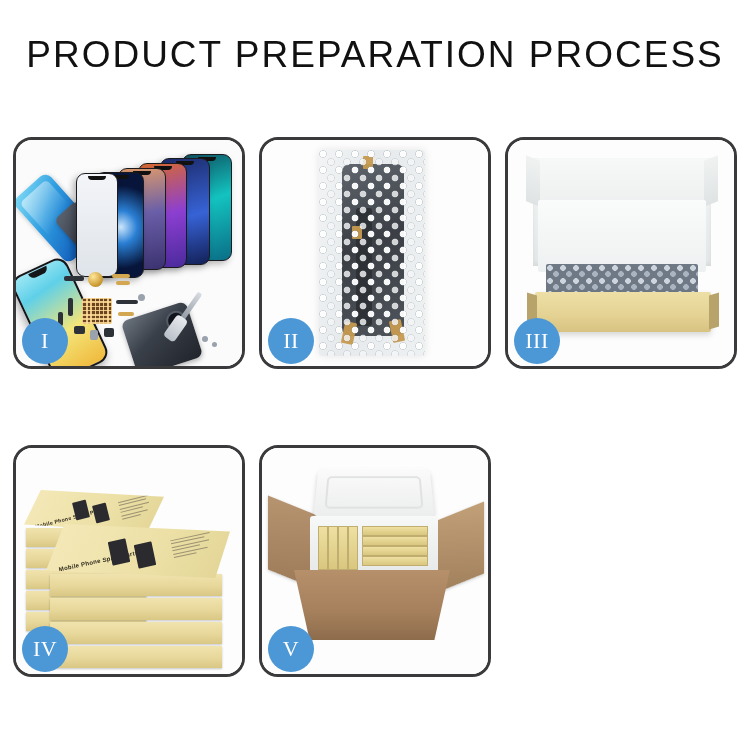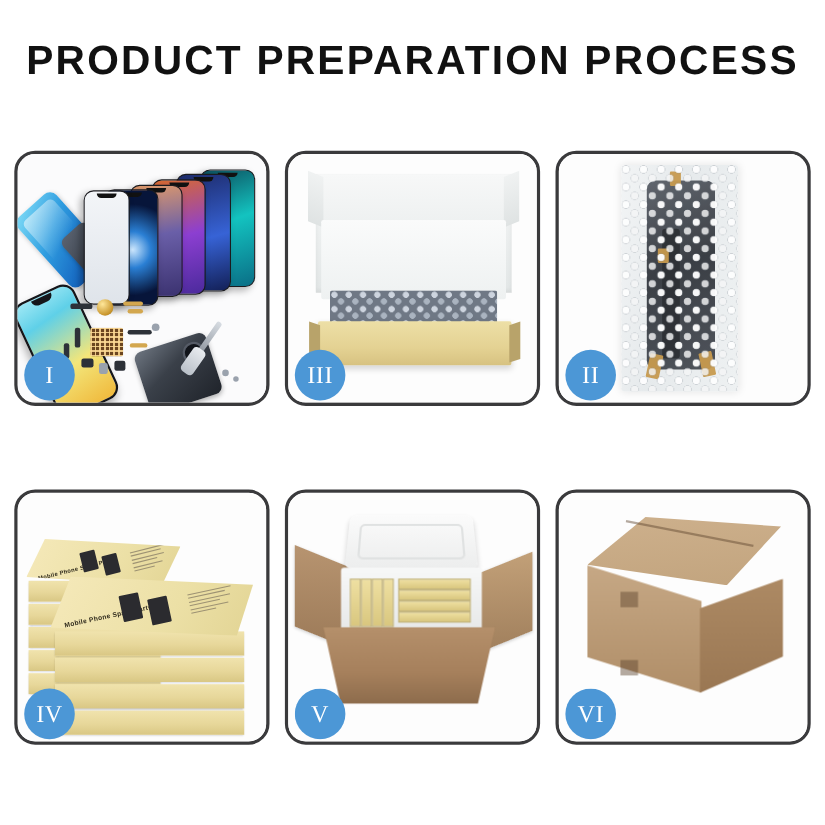--- a/index.html
+++ b/index.html
@@ -15,21 +15,21 @@
     position: relative;
   }
 
   
   .header {
     text-align: center;
     padding-top: 36px;
   }
   .title {
     font-size: 37px;
-    font-weight: bold;
+    font-weight: normal;
     letter-spacing: 2.0px;
     color: #111111;
     line-height: 1.05;
     white-space: nowrap;
   }
   .subtitle {
     font-size: 15.5px;
     color: #222222;
     letter-spacing: 0.25px;
     margin-top: 11px;
@@ -386,42 +386,42 @@
       <div class="backplate"></div>
       <div class="screwdriver"></div>
       <div class="part lite" style="left:186px;top:196px;width:6px;height:6px;border-radius:50%;"></div>
       <div class="part lite" style="left:196px;top:202px;width:5px;height:5px;border-radius:50%;"></div>
     </div>
     <div class="badge">I</div>
   </div>
 
   <div class="panel">
     <div class="stage">
-      <div class="p3-bg"></div>
-      <div class="lidflap"></div>
-      <div class="foampad"></div>
-      <div class="bubblefill"></div>
-      <div class="boxtray"></div>
-    </div>
-    <div class="badge">III</div>
-  </div>
-
-  <div class="panel">
-    <div class="stage">
       <div class="p2-bg"></div>
       <div class="bubblebag">
         <div class="inner-dark"></div>
         <div class="tape" style="left:44px;top:6px;"></div>
         <div class="tape" style="left:33px;top:76px;"></div>
         <div class="tape" style="left:24px;top:172px;width:12px;height:22px;transform:rotate(12deg);"></div>
         <div class="tape" style="left:72px;top:170px;width:12px;height:22px;transform:rotate(-12deg);"></div>
         <div class="bubbles"></div>
       </div>
     </div>
     <div class="badge">II</div>
+  </div>
+
+  <div class="panel">
+    <div class="stage">
+      <div class="p3-bg"></div>
+      <div class="lidflap"></div>
+      <div class="foampad"></div>
+      <div class="bubblefill"></div>
+      <div class="boxtray"></div>
+    </div>
+    <div class="badge">III</div>
   </div>
 
   <div class="panel">
     <div class="stage">
       <div class="p4-bg"></div>
       <div class="stackwrap">
 
         <div class="sbox" style="left:4px;top:62px;width:120px;height:19px;"></div>
         <div class="sbox" style="left:4px;top:83px;width:120px;height:19px;"></div>
         <div class="sbox" style="left:4px;top:104px;width:120px;height:19px;"></div>
@@ -480,26 +480,14 @@
         <div class="ybox-in" style="left:52px;top:10px;width:64px;height:8px;"></div>
         <div class="ybox-in" style="left:52px;top:20px;width:64px;height:8px;"></div>
         <div class="ybox-in" style="left:52px;top:30px;width:64px;height:8px;"></div>
         <div class="ybox-in" style="left:52px;top:40px;width:64px;height:8px;"></div>
       </div>
       <div class="cfront"></div>
     </div>
     <div class="badge">V</div>
   </div>
 
-  <div class="panel">
-    <div class="stage">
-      <div class="p6-bg"></div>
-      <div class="ctop"></div>
-      <div class="cleft"></div>
-      <div class="cright"></div>
-      <div class="seam" style="left:60px;top:36px;width:118px;height:2px;transform:rotate(11deg);"></div>
-      <div class="seam" style="left:56px;top:90px;width:16px;height:14px;"></div>
-      <div class="seam" style="left:56px;top:152px;width:16px;height:14px;"></div>
-    </div>
-    <div class="badge">VI</div>
-  </div>
 
 </div>
 
 </body></html>

